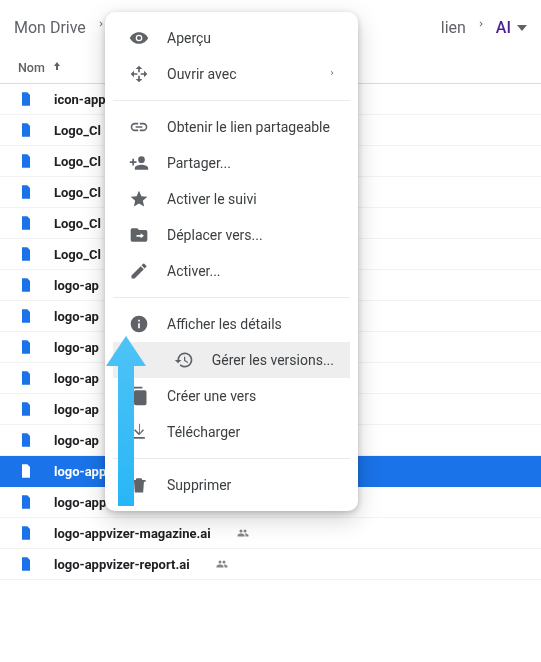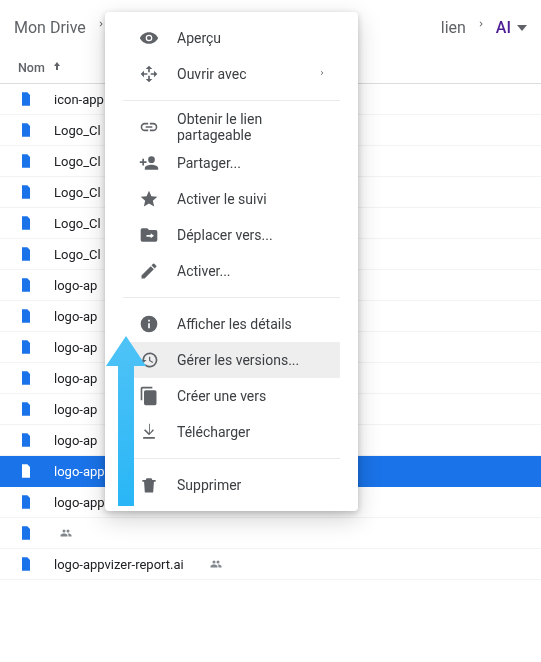--- a/index.html
+++ b/index.html
@@ -47,46 +47,46 @@
     cursor: default;
   }
   .row.selected {
     background: #1a73e8;
     color: #fff;
     border-bottom-color: #1a73e8;
   }
   .row.selected .file-icon svg path { fill: #fff; }
   .row.selected .shared-icon { color: #cce0fa; }
   .file-icon { width: 16px; height: 16px; flex-shrink: 0; display:flex; align-items:center; }
-  .file-name { flex: 0 0 auto; }
+  .file-name { flex: 0 0 auto; font-weight: bold; }
   .shared-icon { color: #80868b; margin-left: 4px; display:flex; align-items:center; }
 
   
   .menu {
     position: absolute;
     top: 12px;
     left: 105px;
     width: 253px;
     background: #fff;
-    border-radius: 4px;
+    border-radius: 10px;
     box-shadow: 0 2px 6px rgba(0,0,0,.2),0 8px 24px rgba(0,0,0,.18);
-    padding: 8px 18px;
+    padding: 8px 8px;
     font-size: 14px;
     color: #3c4043;
   }
   .menu-item {
     display: flex;
     align-items: center;
     height: 36px;
     padding: 0 16px;
     gap: 18px;
     cursor: pointer;
     position: relative;
   }
-  .menu-item.hover { background: #eeeeee; }
+  .menu-item.hover { background: #eeeeee; justify-content: flex-end; }
   .menu-icon { width: 20px; height: 20px; display:flex; align-items:center; justify-content:center; color:#5f6368; flex-shrink:0; }
   .menu-item .sub-chev { position:absolute; right:14px; color:#5f6368; }
   .menu-sep { height:1px; background:#e8eaed; margin:8px 0; }
 
   .cursor-arrow {
     position: absolute;
     top: 336px;
     left: 102px;
     pointer-events: none;
   }
@@ -268,20 +268,21 @@
           </svg>
         </span>
       </div>
       <div class="row">
         <span class="file-icon">
           <svg width="16" height="16" viewBox="0 0 24 24">
             <path fill="#1a73e8" d="M6 2h8l4 4v16H6z"></path>
             <path fill="#fff" opacity=".001" d="M0 0"></path>
           </svg>
         </span>
+        <span class="file-name">logo-appvizer-magazine.ai</span>
         <span class="shared-icon">
           <svg width="16" height="12" viewBox="0 0 24 24">
             <path fill="currentColor" d="M16 11a3 3 0 1 0-3-3 3 3 0 0 0 3 3zm-8 0a3 3 0 1 0-3-3 3 3 0 0 0 3 3zm0 2c-2.3 0-7 1.2-7 3.5V19h14v-2.5C15 14.2 10.3 13 8 13zm8 0c-.3 0-.6 0-1 .05A4.22 4.22 0 0 1 17 16.5V19h6v-2.5c0-2.3-4.7-3.5-7-3.5z"></path>
           </svg>
         </span>
       </div>
       <div class="row">
         <span class="file-icon">
           <svg width="16" height="16" viewBox="0 0 24 24">
             <path fill="#1a73e8" d="M6 2h8l4 4v16H6z"></path>

